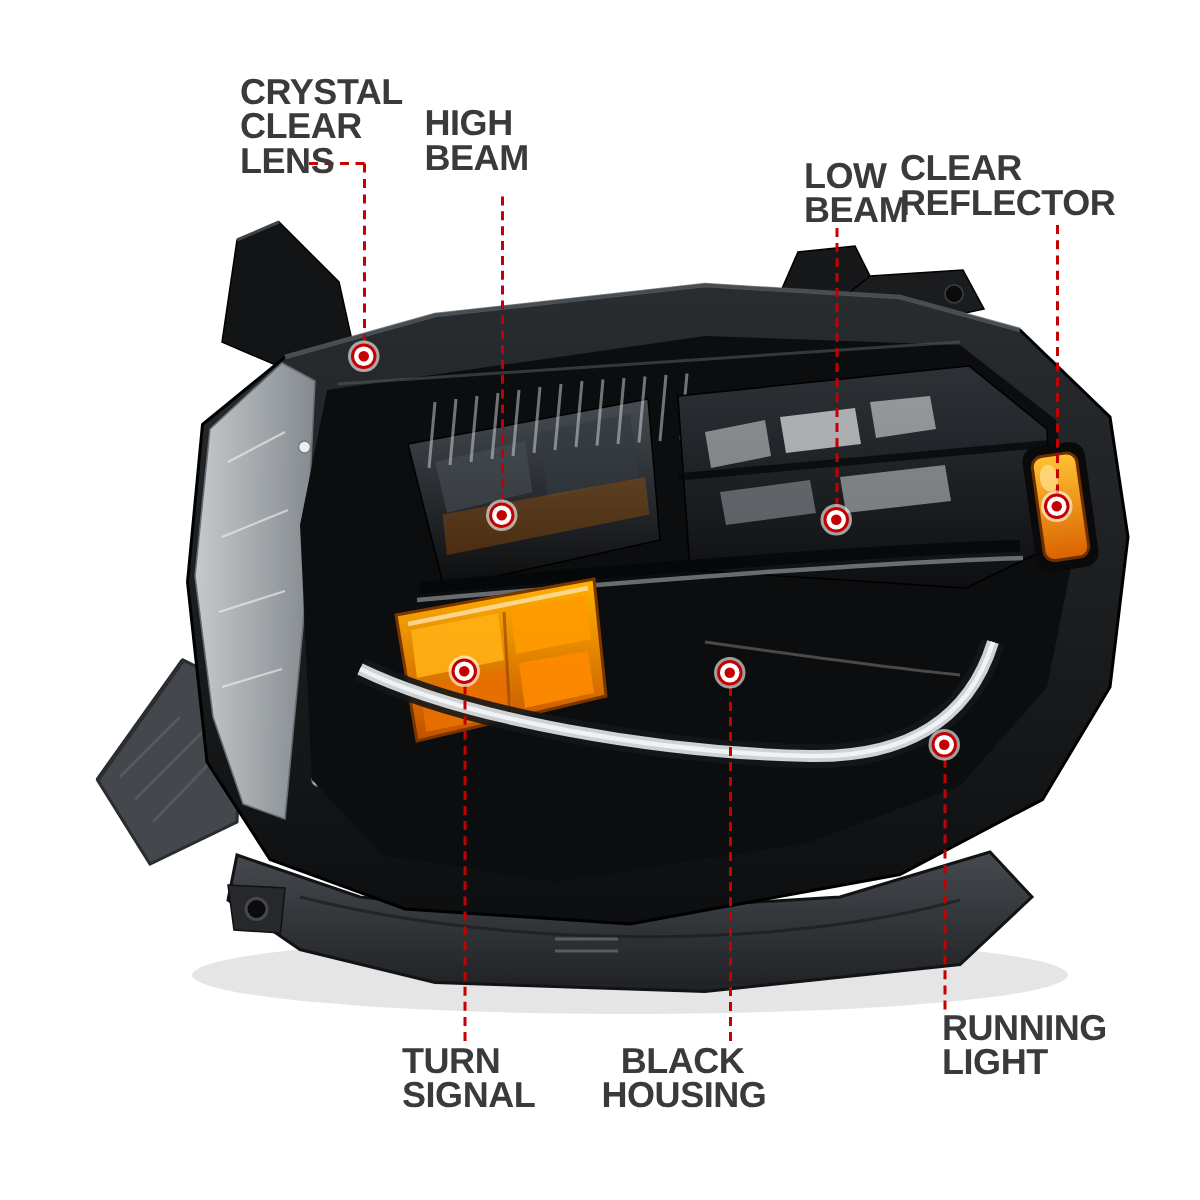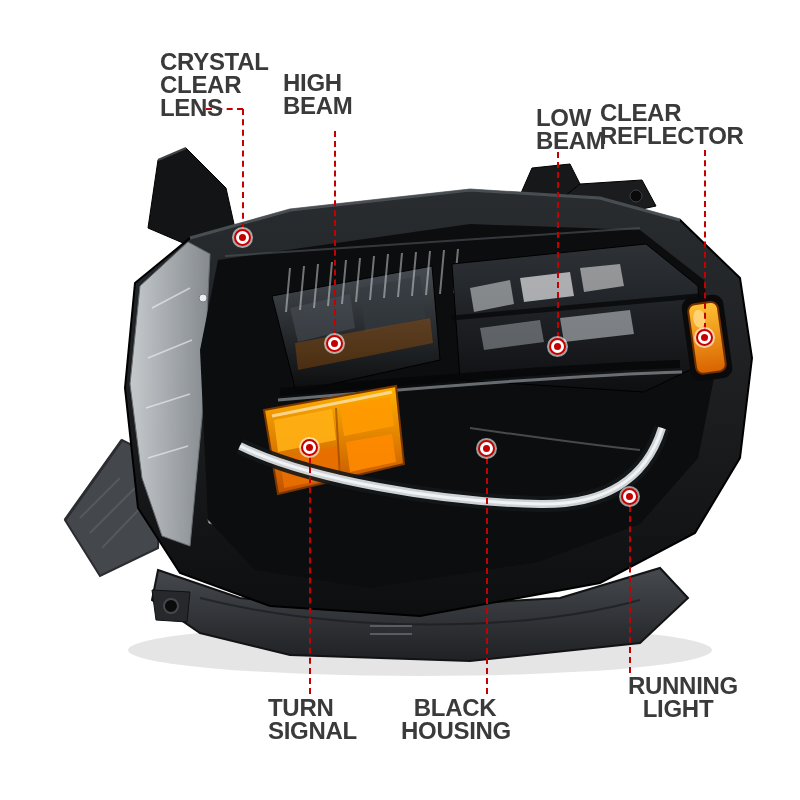--- a/index.html
+++ b/index.html
@@ -29,21 +29,21 @@
   }
   #art{position:absolute;left:40px;top:128px;width:720px;height:560px;z-index:1;}
 
   
   #lbl-crystal{left:160px;top:50px;}
   #lbl-high{left:283px;top:71px;}
   #lbl-low{left:500px;top:106px;margin-left:36px;}
   #lbl-safety{left:600px;top:101px;}
   #lbl-turn{left:268px;top:696px;width:84px;text-align:left;}
   #lbl-black{left:401px;top:696px;width:108px;text-align:center;}
-  #lbl-running{left:628px;top:674px;width:100px;text-align:center;}
+  #lbl-running{left:628px;top:674px;width:100px;text-align:left;}
 
   
   #ld-crystal-h{left:206px;top:108px;width:37px;}
   #ld-crystal-v{left:242px;top:109px;height:120px;}
   #ld-high-v{left:334px;top:131px;height:204px;}
   #ld-low-v{left:557px;top:152px;height:186px;}
   #ld-safety-v{left:704px;top:150px;height:179px;}
   #ld-turn-v{left:309px;top:457px;height:237px;}
   #ld-black-v{left:486px;top:458px;height:236px;}
   #ld-running-v{left:629px;top:506px;height:167px;}

